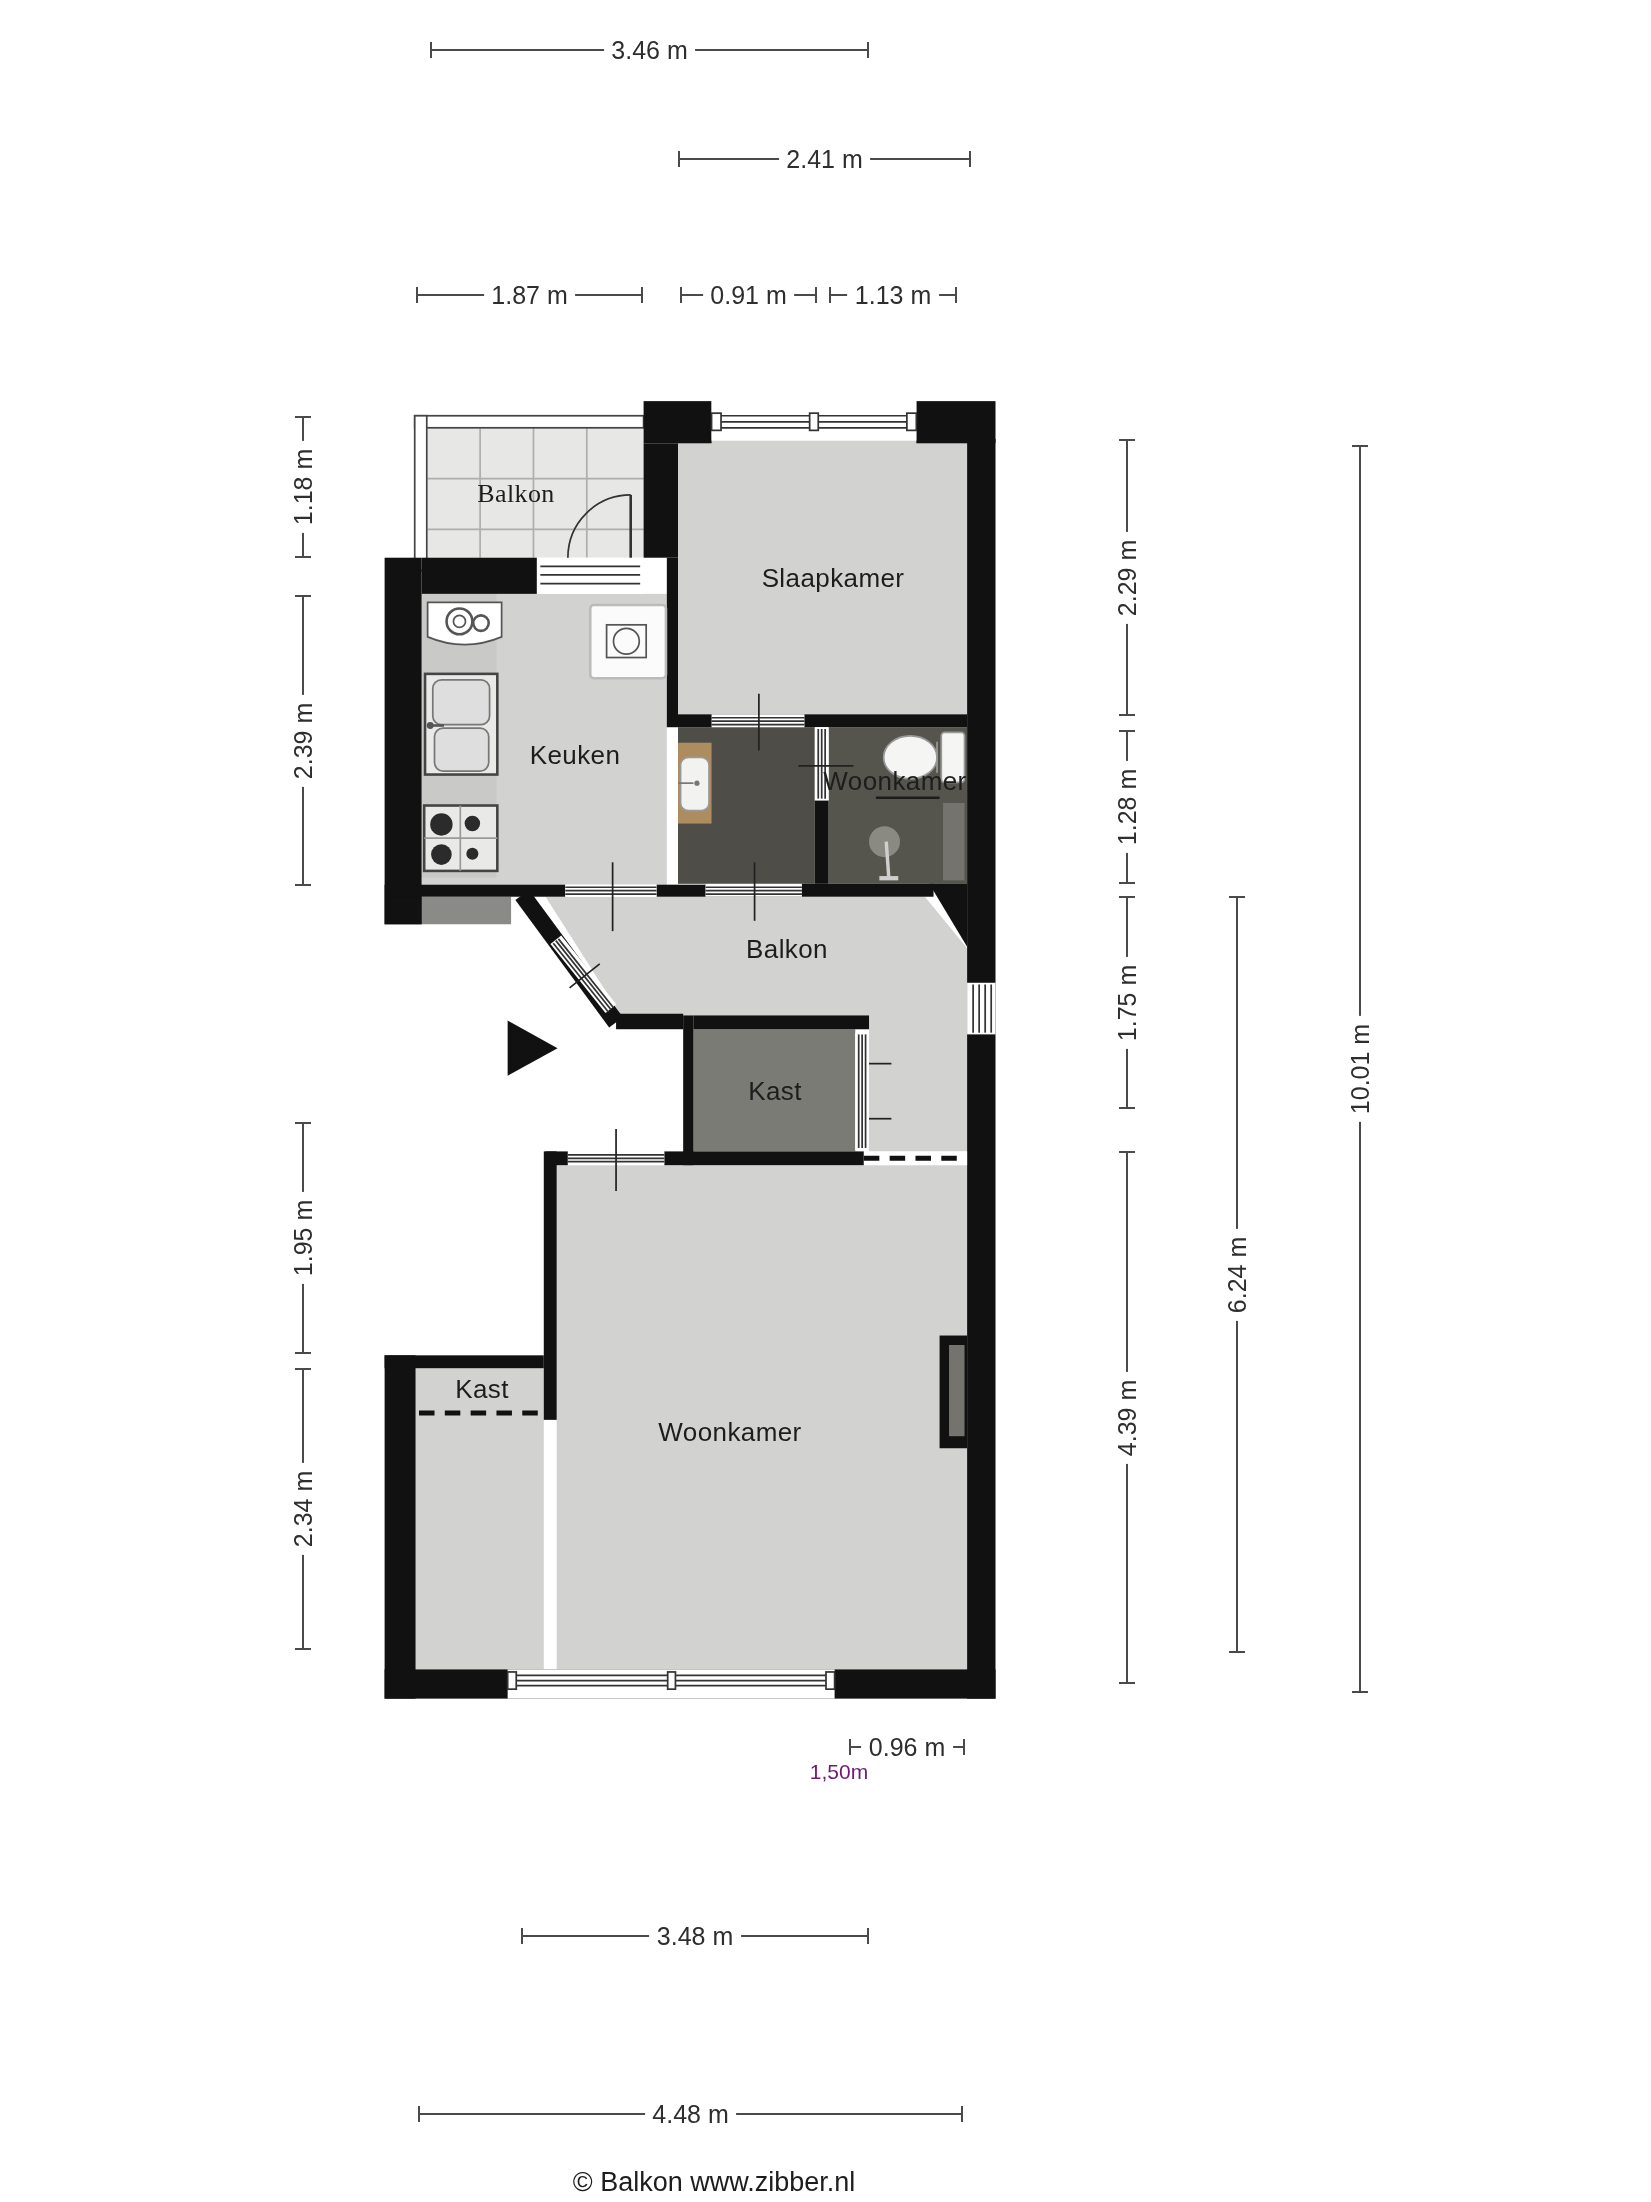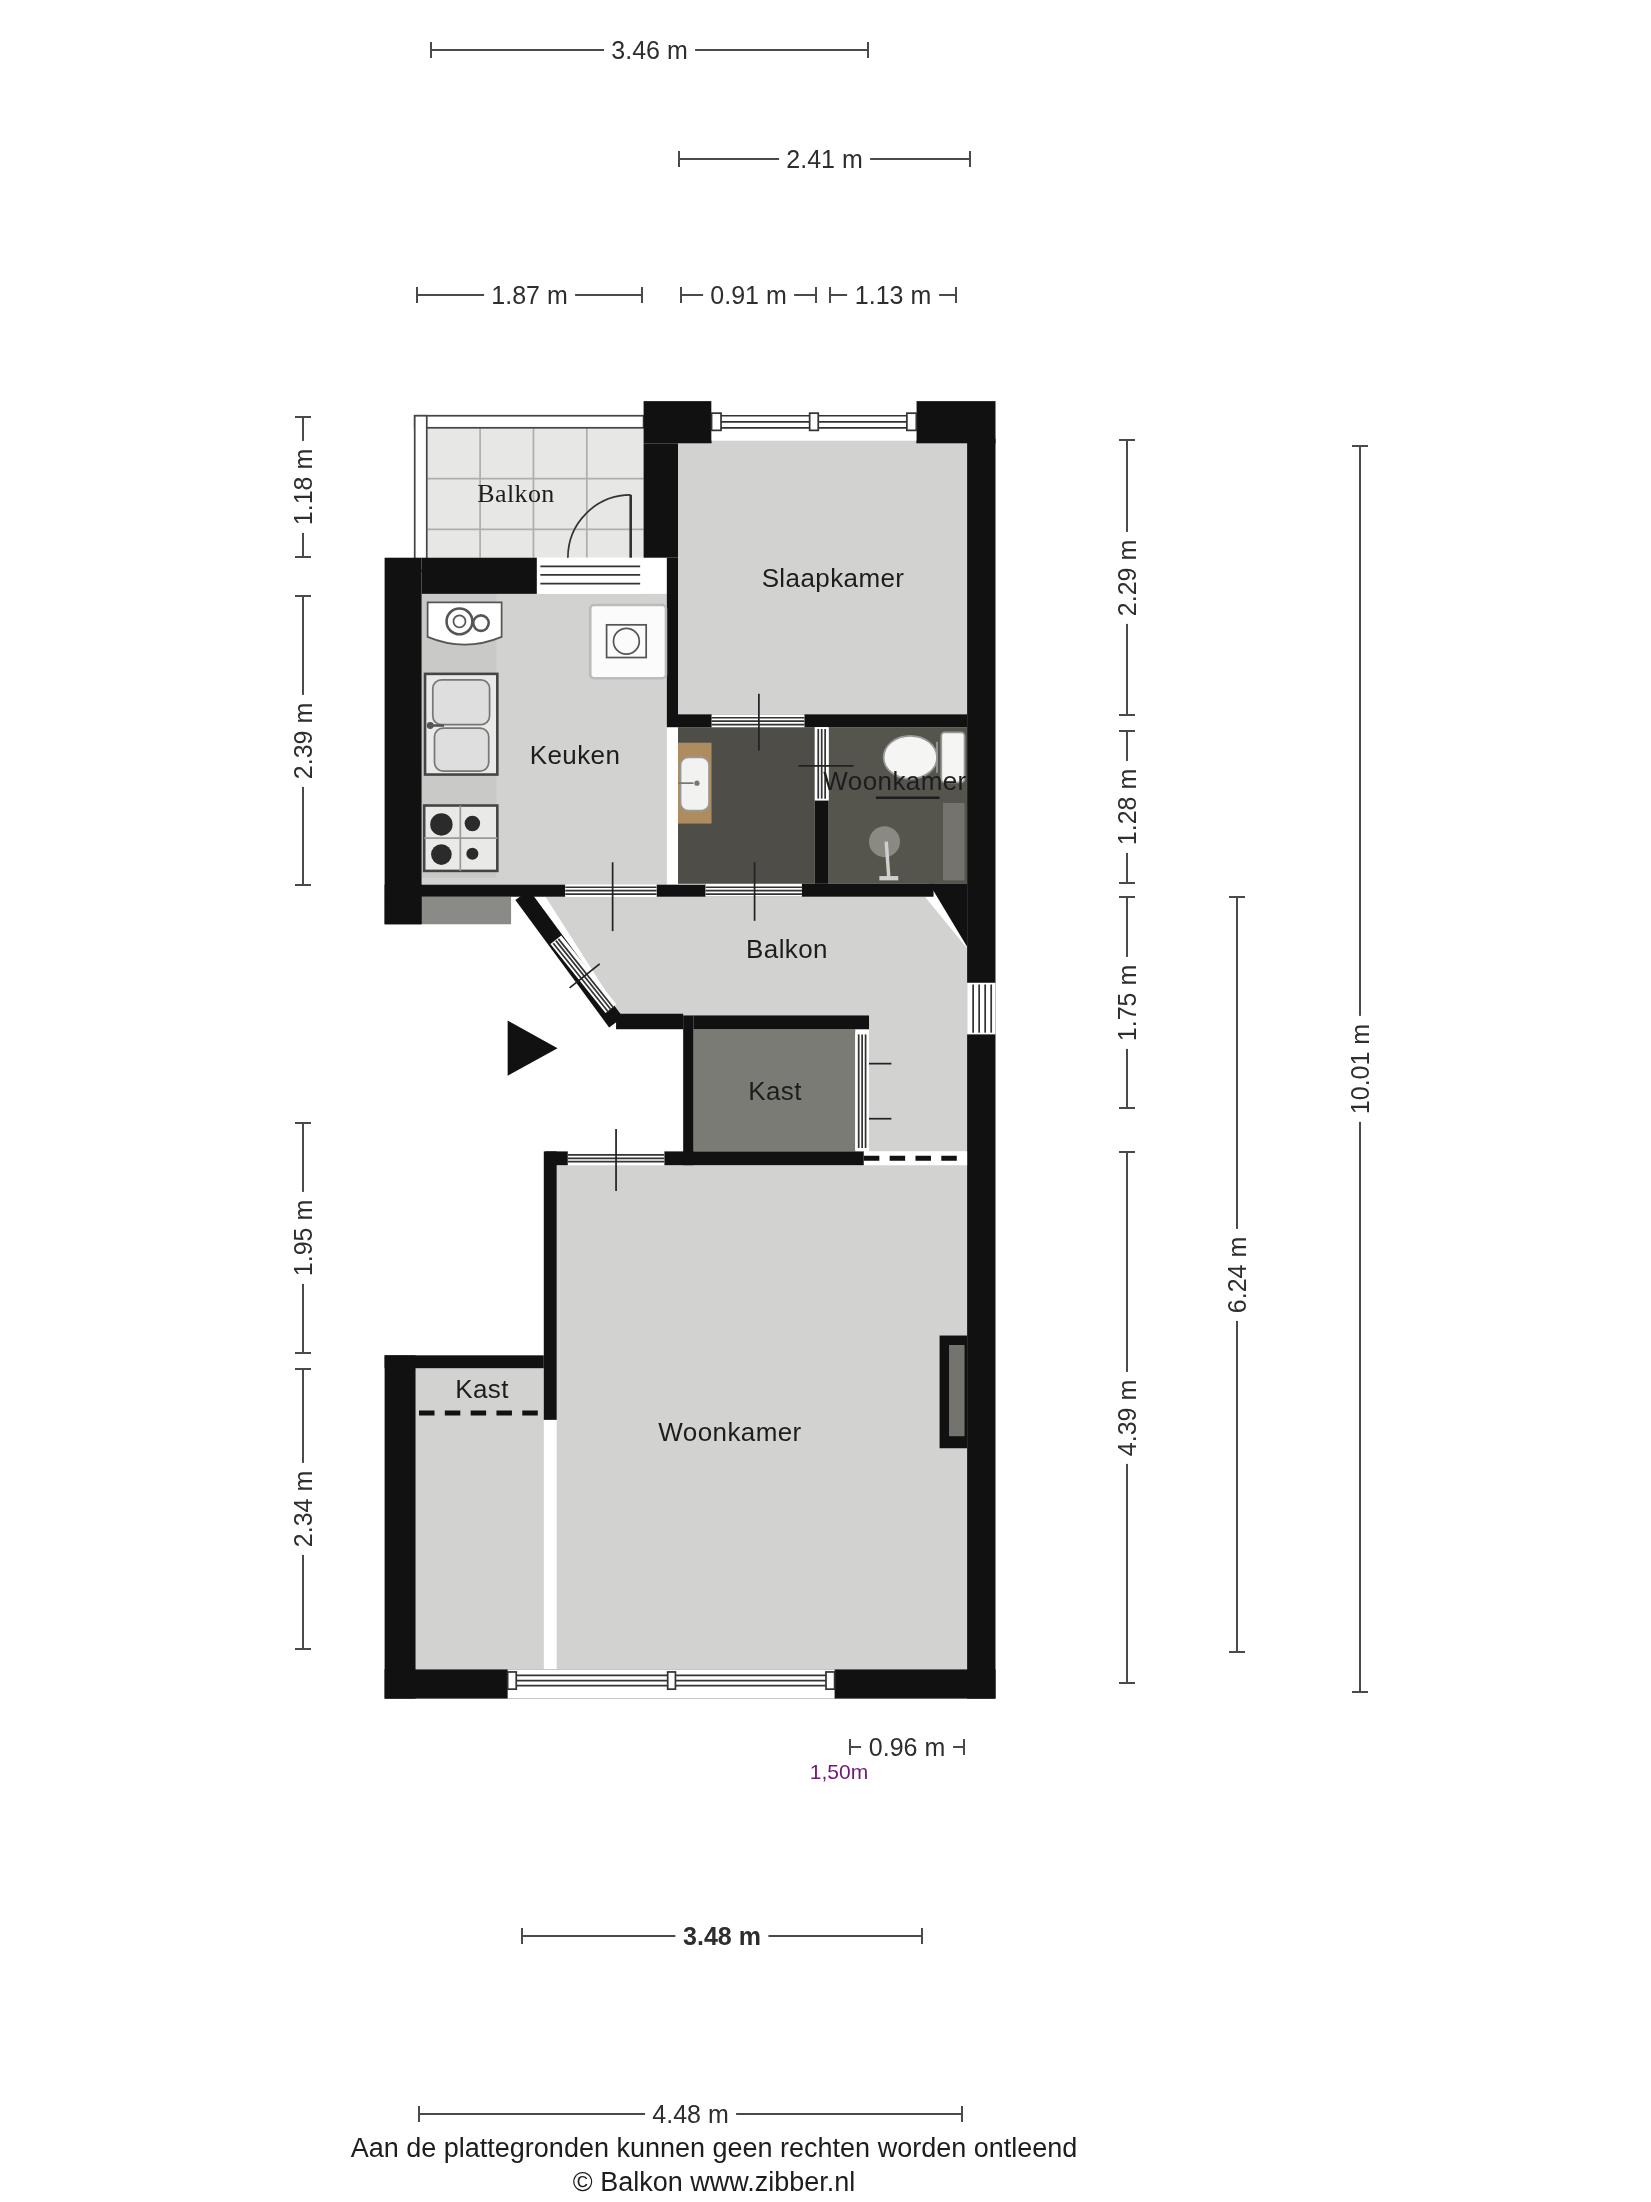--- a/index.html
+++ b/index.html
@@ -385,32 +385,31 @@
         <div class="tick" style="left: 0px; top: 0px; width: 15.5px; height: 1.7px;"></div>
         <div class="tick" style="left: 0px; bottom: 0px; width: 15.5px; height: 1.7px;"></div>
         <span class="lbl">10.01 m</span>
       </div>
       <div class="dim h" style="left: 849px; top: 1739px; width: 116px; height: 15.5px;">
         <div class="line" style="left: 0px; top: 6.9px; width: 100%; height: 1.7px;"></div>
         <div class="tick" style="left: 0px; top: 0px; width: 1.7px; height: 15.5px;"></div>
         <div class="tick" style="right: 0px; top: 0px; width: 1.7px; height: 15.5px;"></div>
         <span class="lbl">0.96 m</span>
       </div>
-      <div class="dim h" style="left: 521px; top: 1928px; width: 402px; height: 15.5px; font-weight: bold;">
+      <div class="dim h" style="left: 521px; top: 1928px; width: 348px; height: 15.5px;">
         <div class="line" style="left: 0px; top: 6.9px; width: 100%; height: 1.7px;"></div>
         <div class="tick" style="left: 0px; top: 0px; width: 1.7px; height: 15.5px;"></div>
         <div class="tick" style="right: 0px; top: 0px; width: 1.7px; height: 15.5px;"></div>
         <span class="lbl">3.48 m</span>
       </div>
       <div class="dim h" style="left: 418px; top: 2106px; width: 545px; height: 15.5px;">
         <div class="line" style="left: 0px; top: 6.9px; width: 100%; height: 1.7px;"></div>
         <div class="tick" style="left: 0px; top: 0px; width: 1.7px; height: 15.5px;"></div>
         <div class="tick" style="right: 0px; top: 0px; width: 1.7px; height: 15.5px;"></div>
         <span class="lbl">4.48 m</span>
       </div>
     </div>
 
   <div class="note" style="left:839px;top:1772px;">1,50m</div>
 
-  <div class="footer-line" style="left:714px;top:2148px;">Aan de plattegronden kunnen geen rechten worden ontleend</div>
   <div class="footer-line" style="left:714px;top:2182px;">© Balkon www.zibber.nl</div>
 </div>
 
 
 </body></html>

